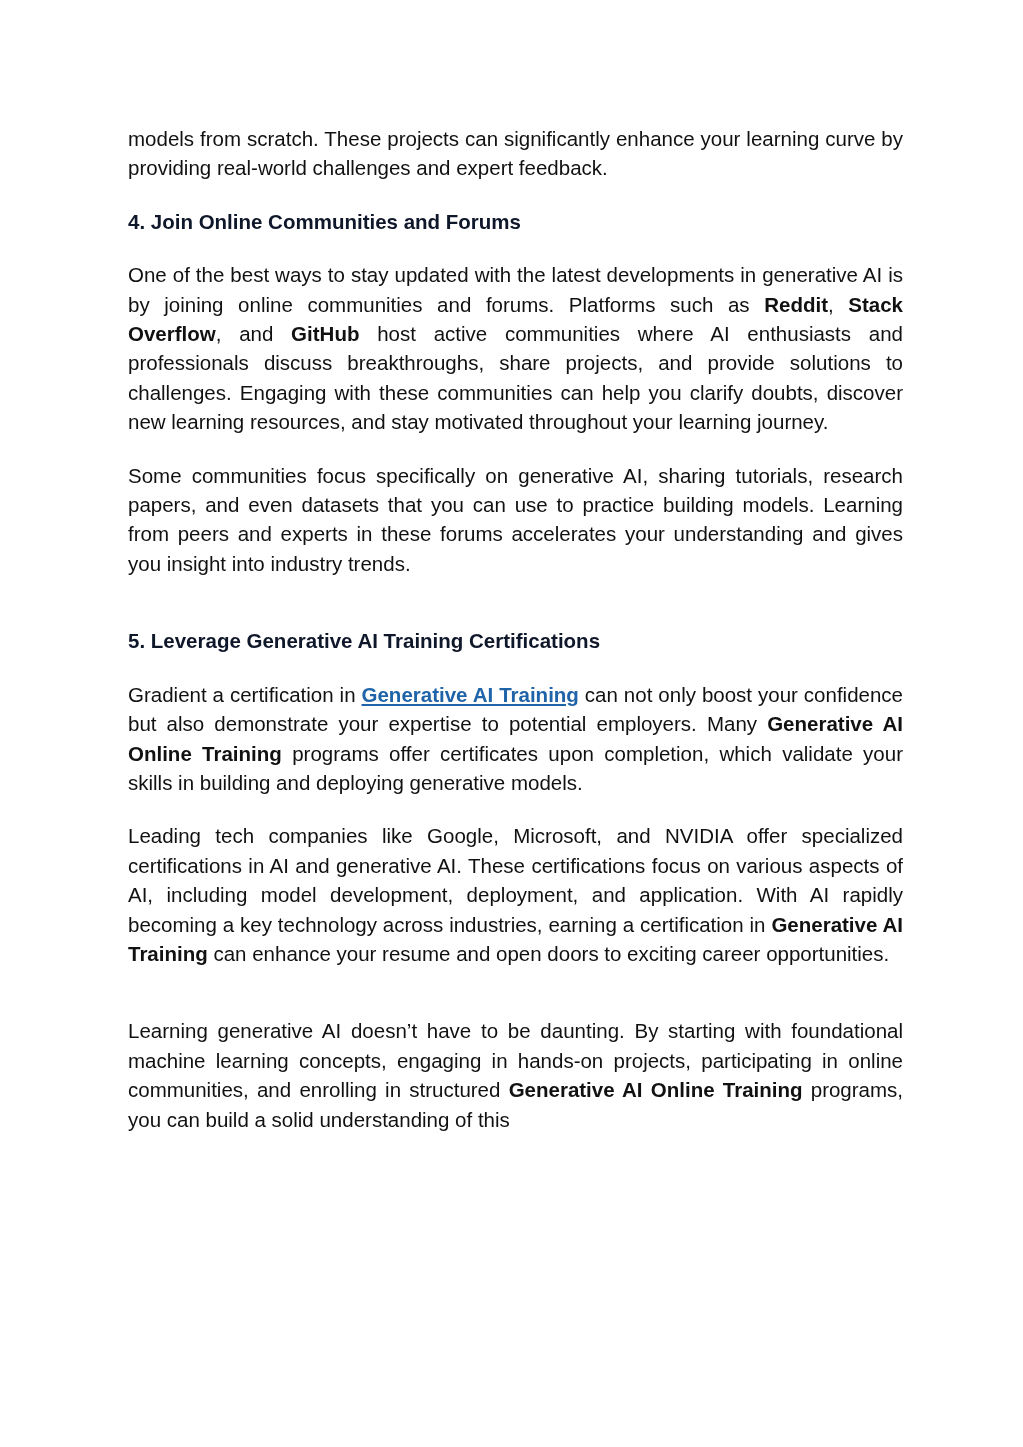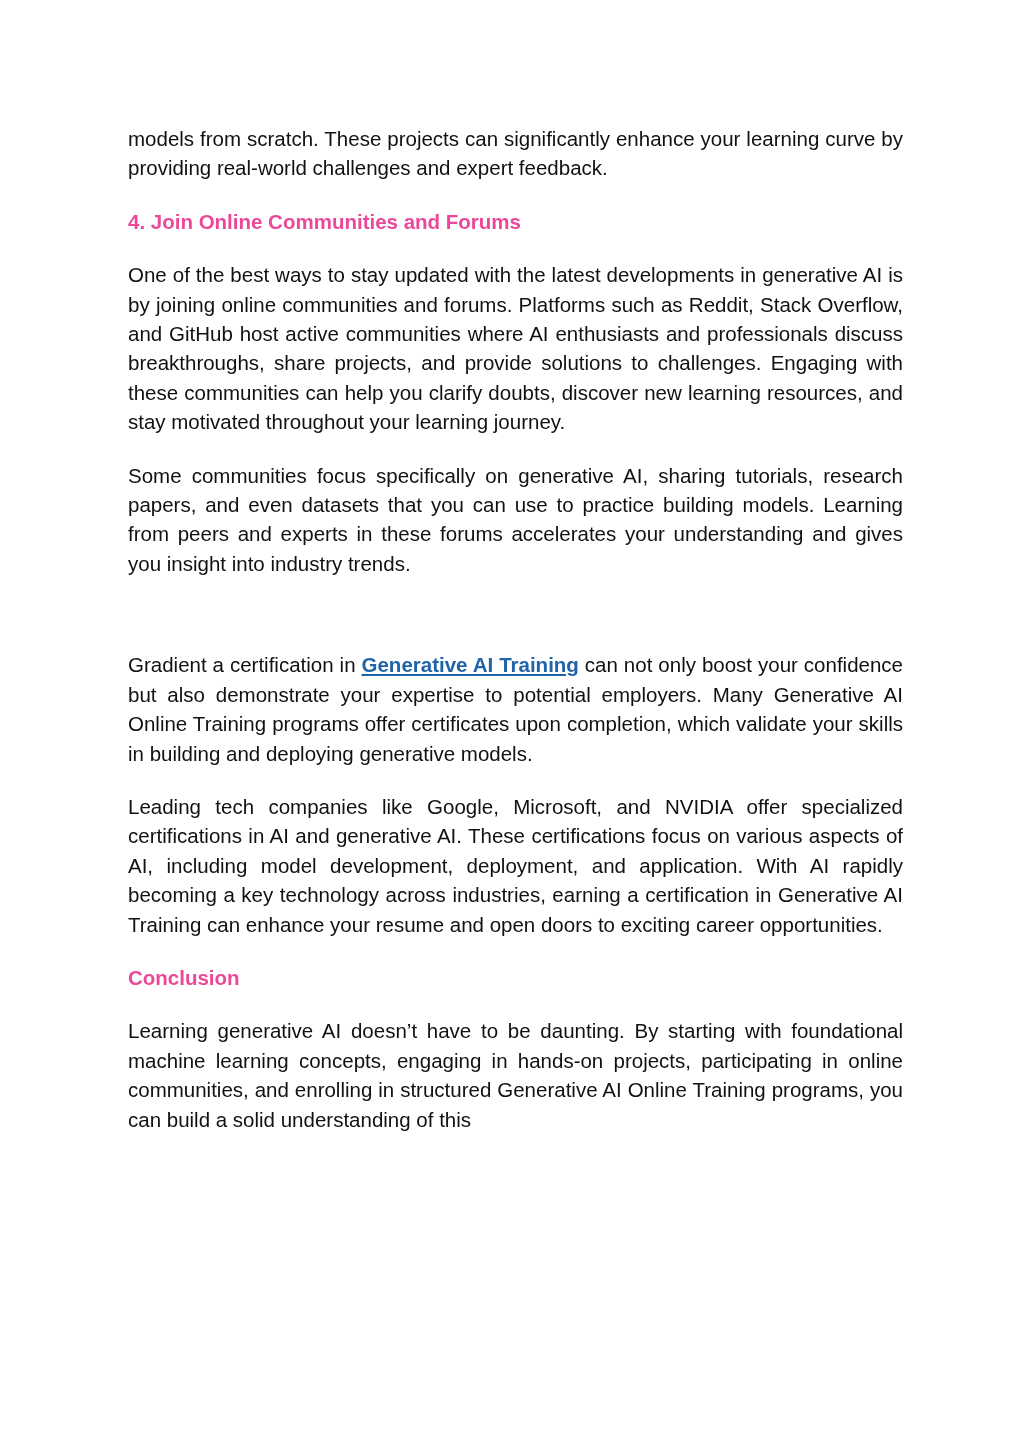--- a/index.html
+++ b/index.html
@@ -1,46 +1,46 @@
 <!DOCTYPE html>
 <html><head>
 <meta charset="utf-8">
 <style>
   html, body { margin: 0; padding: 0; background: #ffffff; }
   body { width: 1023px; height: 1447px; position: relative; overflow: hidden; font-family: "Liberation Sans", sans-serif; color: #111; }
   .page { position: absolute; left: 128px; top: 124px; width: 775px; }
   p { margin: 0; font-size: 20.5px; line-height: 29.4px; text-align: justify; text-align-last: left; }
-  h2 { margin: 0; font-size: 20.5px; line-height: 29.4px; font-weight: bold; color: #ec4899; }
+  h2 { margin: 0; font-size: 20.5px; line-height: 29.4px; font-weight: bold; color: #0f172a; }
   .gap-p { height: 24px; }
-  b { font-weight: normal; }
+  b { font-weight: bold; }
   a { color: #1f63a8; font-weight: bold; text-decoration: underline; }
 </style>
 </head>
 <body>
 
 <div class="page">
   <p>models from scratch. These projects can significantly enhance your learning curve by providing real-world challenges and expert feedback.</p>
   <div class="gap-p"></div>
 
   <h2>4. Join Online Communities and Forums</h2>
   <div class="gap-p"></div>
 
   <p><span>One of the best ways to stay updated with the latest developments in generative AI is by joining online communities and forums. Platforms such as </span><b>Reddit</b><span>, </span><b>Stack Overflow</b><span>, and </span><b>GitHub</b><span> host active communities where AI enthusiasts and professionals discuss breakthroughs, share projects, and provide solutions to challenges. Engaging with these communities can help you clarify doubts, discover new learning resources, and stay motivated throughout your learning journey.</span></p>
   <div class="gap-p"></div>
 
   <p>Some communities focus specifically on generative AI, sharing tutorials, research papers, and even datasets that you can use to practice building models. Learning from peers and experts in these forums accelerates your understanding and gives you insight into industry trends.</p>
   <div class="gap-p"></div>
 
   <div class="gap-p"></div>
 
+  <h2>5. Leverage Generative AI Training Certifications</h2>
   <div class="gap-p"></div>
 
   <p><span>Gradient a certification in </span><a>Generative AI Training</a><span> can not only boost your confidence but also demonstrate your expertise to potential employers. Many </span><b>Generative AI Online Training</b><span> programs offer certificates upon completion, which validate your skills in building and deploying generative models.</span></p>
   <div class="gap-p"></div>
 
   <p><span>Leading tech companies like Google, Microsoft, and NVIDIA offer specialized certifications in AI and generative AI. These certifications focus on various aspects of AI, including model development, deployment, and application. With AI rapidly becoming a key technology across industries, earning a certification in </span><b>Generative AI Training</b><span> can enhance your resume and open doors to exciting career opportunities.</span></p>
   <div class="gap-p"></div>
 
-  <h2>Conclusion</h2>
   <div class="gap-p"></div>
 
   <p><span>Learning generative AI doesn’t have to be daunting. By starting with foundational machine learning concepts, engaging in hands-on projects, participating in online communities, and enrolling in structured </span><b>Generative AI Online Training</b><span> programs, you can build a solid understanding of this</span></p>
 </div>
 
 </body></html>

